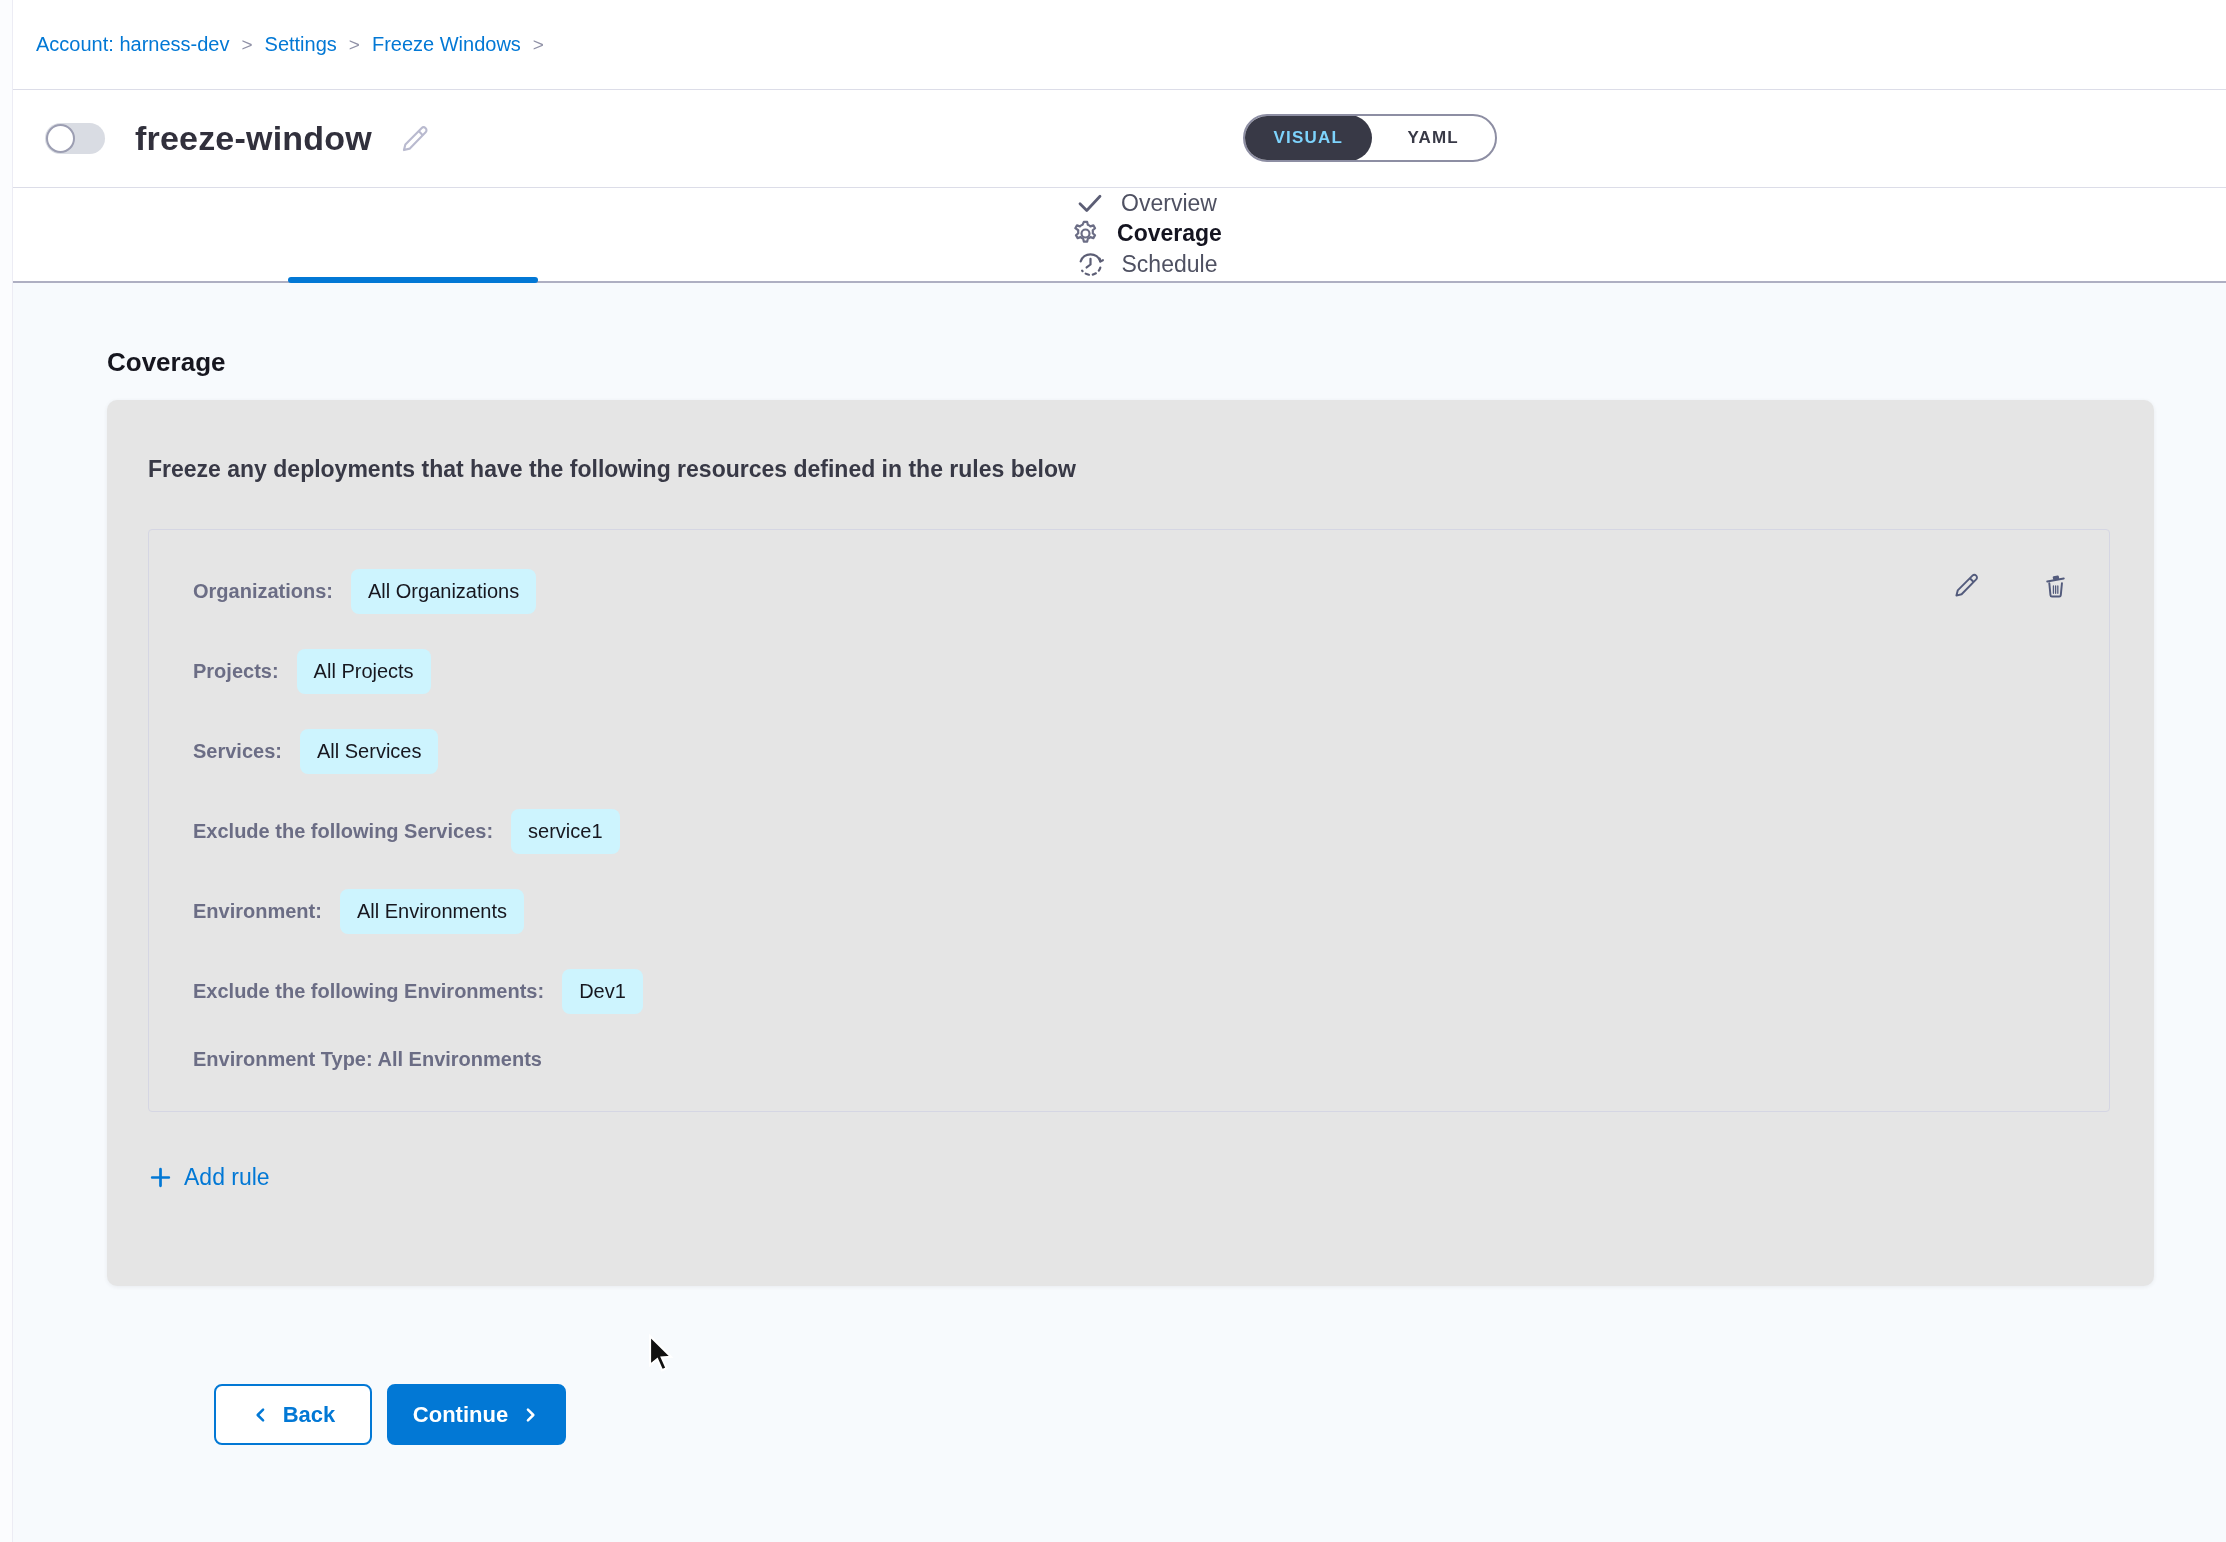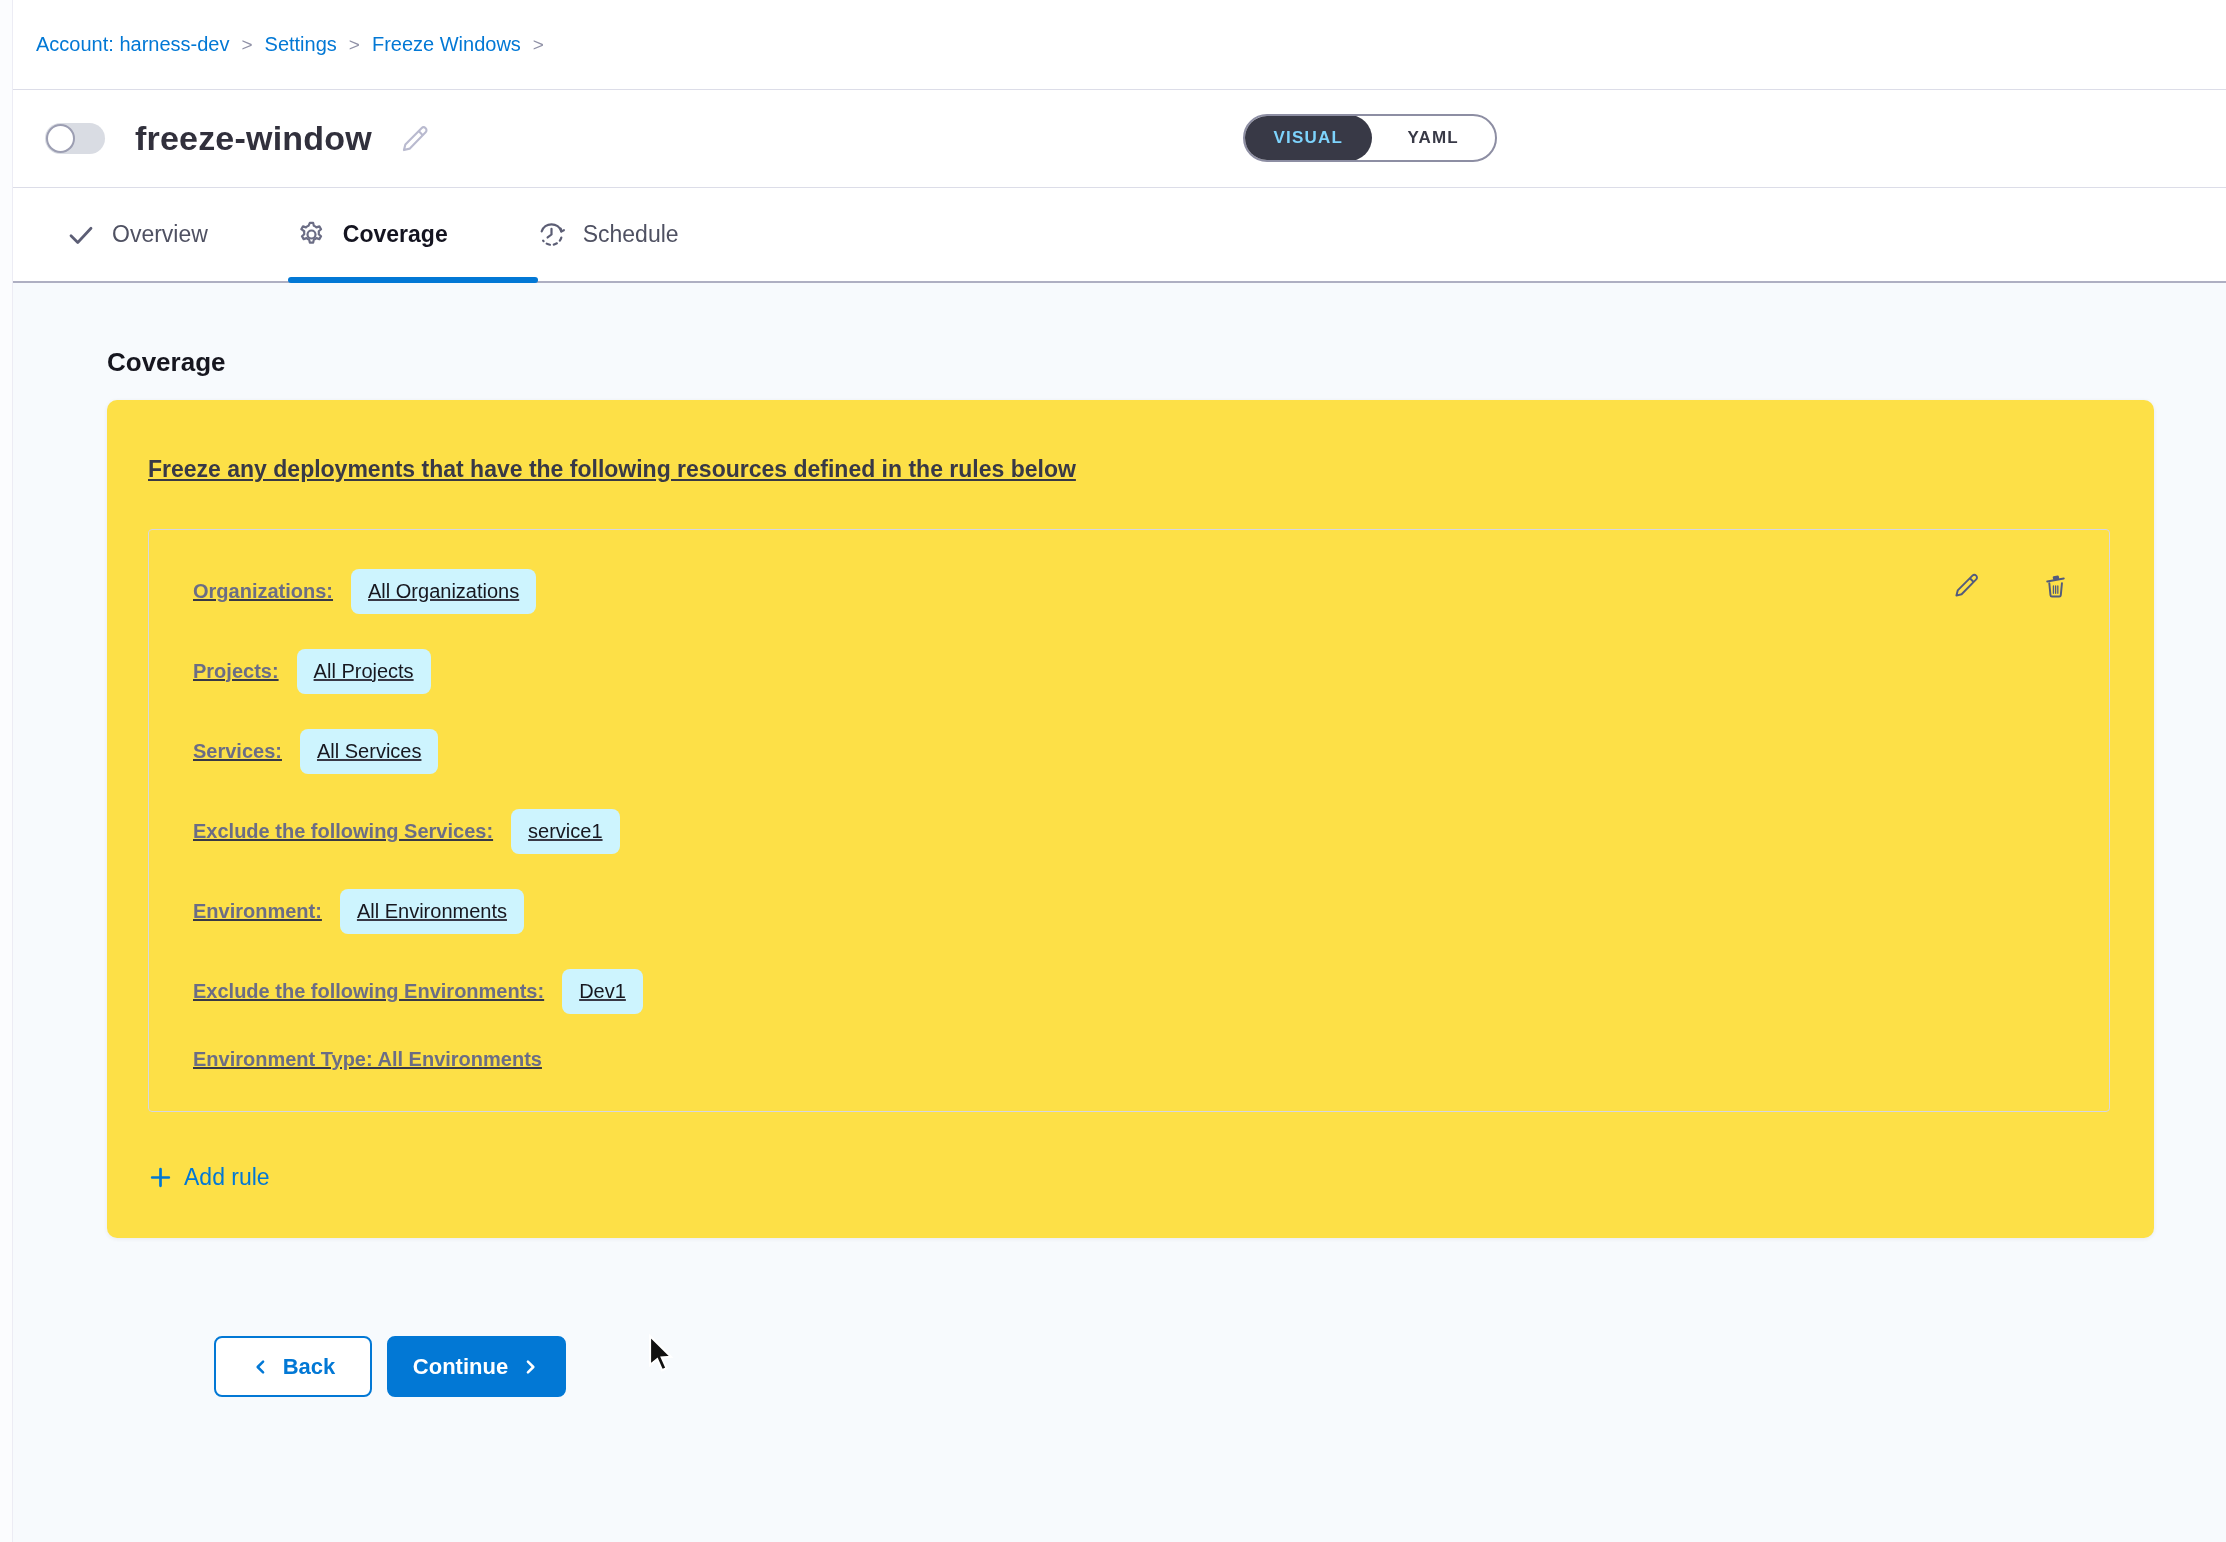--- a/index.html
+++ b/index.html
@@ -18,30 +18,30 @@
   .crumb-sep{color:#8f90a6;margin:0 12px;font-size:19px;}
   .title-bar{height:98px;display:flex;align-items:center;padding-left:45px;border-bottom:1px solid #dcdde8;position:relative;}
   .toggle{width:60px;height:31px;border-radius:16px;background:#d9dce3;position:relative;cursor:pointer;flex:none;}
   .toggle .knob{position:absolute;left:1px;top:1px;width:29px;height:29px;border-radius:50%;background:#ffffff;border:2px solid #9c9eb2;}
   .page-title{font-size:34px;font-weight:bold;color:#31303c;margin-left:30px;letter-spacing:.2px;}
   .title-edit{margin-left:26px;color:#b9bacf;display:flex;cursor:pointer;}
   .view-toggle{position:absolute;left:1243px;top:24px;width:254px;height:48px;border:2px solid #8d8ea3;border-radius:24px;background:#ffffff;display:flex;align-items:stretch;overflow:hidden;}
   .vt-opt{flex:1;display:flex;align-items:center;justify-content:center;font-size:17px;font-weight:bold;letter-spacing:1.2px;color:#383946;cursor:pointer;}
   .vt-opt.selected{background:#383946;color:#7dd3fc;border-radius:24px;margin:-1px;flex:1.04;}
   
-  .tab-bar{height:95px;display:flex;align-items:center;padding-left:66px;column-gap:88px;border-bottom:2px solid #aeafc2;position:relative;background:#fff;}
+  .tab-bar{height:95px;display:flex;align-items:center;padding-left:66px;column-gap:88px;border-bottom:2px solid #aeafc2;position:relative;background:#fff;flex-direction:column;}
   .tab{display:flex;align-items:center;gap:16px;font-size:23px;color:#4f5162;cursor:pointer;}
   .tab .t-icon{display:flex;color:#5c5e75;}
   .tab.active{color:#141420;font-weight:bold;}
   .tab.active .t-icon{color:#6b6d85;}
   .tab-underline{position:absolute;left:288px;bottom:-2px;width:250px;height:6px;background:#0278d5;border-radius:4px;}
   
   .content{position:absolute;top:283px;left:0;right:0;padding:64px 0 0 107px;}
   .section-title{font-size:26px;font-weight:bold;color:#16161f;margin-bottom:22px;}
-  .card{width:2047px;background:#fde047;border-radius:10px;box-shadow:0 1px 4px rgba(40,41,61,.07);padding:56px 44px 44px 41px;text-decoration:underline;}
+  .card{width:2047px;background:#e5e5e5;border-radius:10px;box-shadow:0 1px 4px rgba(40,41,61,.07);padding:56px 44px 92px 41px;}
   .intro{font-size:23px;font-weight:bold;color:#383946;}
   .rule-box{margin-top:46px;border:1px solid #d5d6e3;border-radius:4px;padding:38px 44px 40px 44px;position:relative;}
   .rule-title{font-size:21px;font-weight:bold;color:#23232e;margin-bottom:36px;}
   .rule-actions{position:absolute;top:40px;right:38px;display:flex;gap:58px;color:#535b7c;}
   .rule-actions .act{cursor:pointer;display:flex;}
   .rule-row{display:flex;align-items:center;margin-bottom:34px;min-height:46px;}
   .field-label{font-size:20px;font-weight:bold;color:#6b6d85;margin-right:18px;}
   .chip{background:#cdf4fe;border-radius:8px;padding:11px 17px;font-size:20px;color:#17171f;}
   .rule-row.plain{margin-bottom:0;min-height:0;margin-top:6px;}
   .add-rule{margin-top:52px;display:inline-flex;align-items:center;gap:11px;color:#0278d5;font-size:23px;cursor:pointer;}

